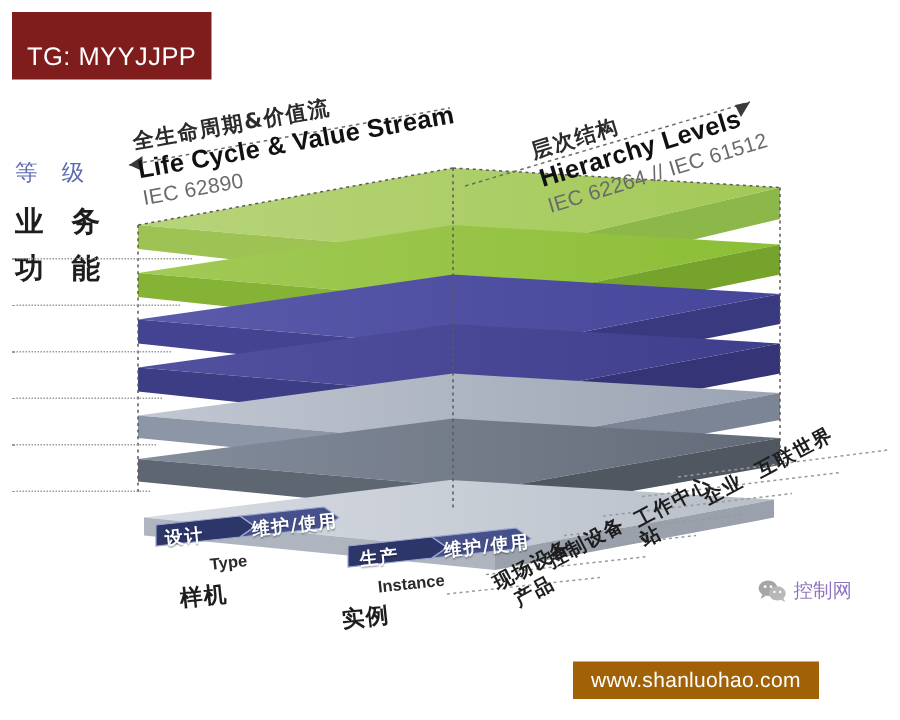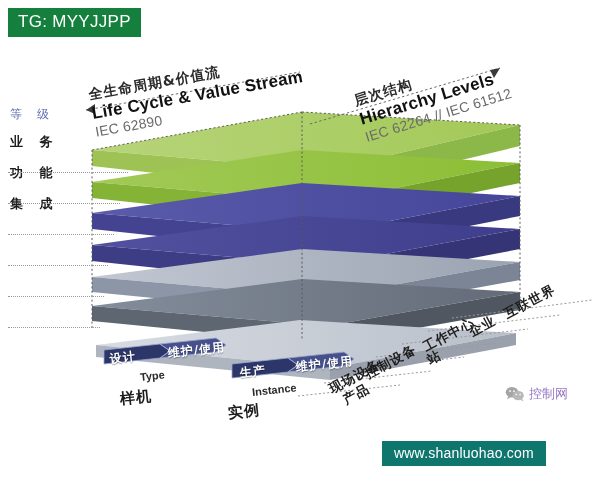--- a/index.html
+++ b/index.html
@@ -13,34 +13,34 @@
   #stage {
     position: relative;
     width: 600px; height: 480px;
     background: #ffffff;
   }
 
   
   #tg-badge {
     position: absolute;
     left: 8px; top: 8px;
-    background: #15803d;
+    background: #7f1d1d;
     color: #ffffff;
     font-size: 17px;
     letter-spacing: 0.3px;
-    padding: 4px 10px 5px 10px;
+    padding: 20px 10px 5px 10px;
     line-height: 1.15;
     white-space: nowrap;
   }
 
   
   #wm-url {
     position: absolute;
     left: 382px; top: 441px;
-    background: #0f766e;
+    background: #a16207;
     color: #ffffff;
     font-size: 14px;
     padding: 4px 12px 5px 12px;
     white-space: nowrap;
     letter-spacing: 0.2px;
   }
 
   
   #wechat-logo {
     position: absolute;
@@ -56,34 +56,34 @@
   }
 
   
   #left-axis {
     position: absolute;
     left: 6px; top: 106px;
     width: 120px;
   }
   .axis-head {
     color: #5c6bb0;
-    font-size: 12px;
+    font-size: 15px;
     letter-spacing: 6px;
-    font-family: Liberation Serif, serif;
+    font-family: Liberation Sans, sans-serif;
     margin-bottom: 10px;
     padding-left: 4px;
     white-space: nowrap;
   }
   .axis-row {
     position: relative;
     height: 31px;
   }
   .axis-row .lbl {
     color: #1d1d1d;
-    font-size: 13px;
+    font-size: 19px;
     letter-spacing: 6px;
     font-family: "DejaVu Sans", sans-serif;
     white-space: nowrap;
     padding-left: 4px;
     font-weight: 600;
   }
 
   
   .leader {
     position: absolute;
@@ -287,23 +287,20 @@
     </g>
   </svg>
 
   <div id="left-axis">
     <div class="axis-head">等 级</div>
     <div class="axis-row">
       <div class="lbl">业 务</div>
     </div>
     <div class="axis-row">
       <div class="lbl">功 能</div>
-    </div>
-    <div class="axis-row">
-      <div class="lbl">集 成</div>
     </div>
   </div>
 
   <div class="leader" style="left:8px;  top:172px; width:120px;"></div>
   <div class="leader" style="left:8px;  top:203px; width:112px;"></div>
   <div class="leader" style="left:8px; top:234px; width:106px;"></div>
   <div class="leader" style="left:8px;top:265px; width:100px;"></div>
   <div class="leader" style="left:8px; top:296px; width:96px;"></div>
   <div class="leader" style="left:8px;  top:327px; width:92px;"></div>
 

